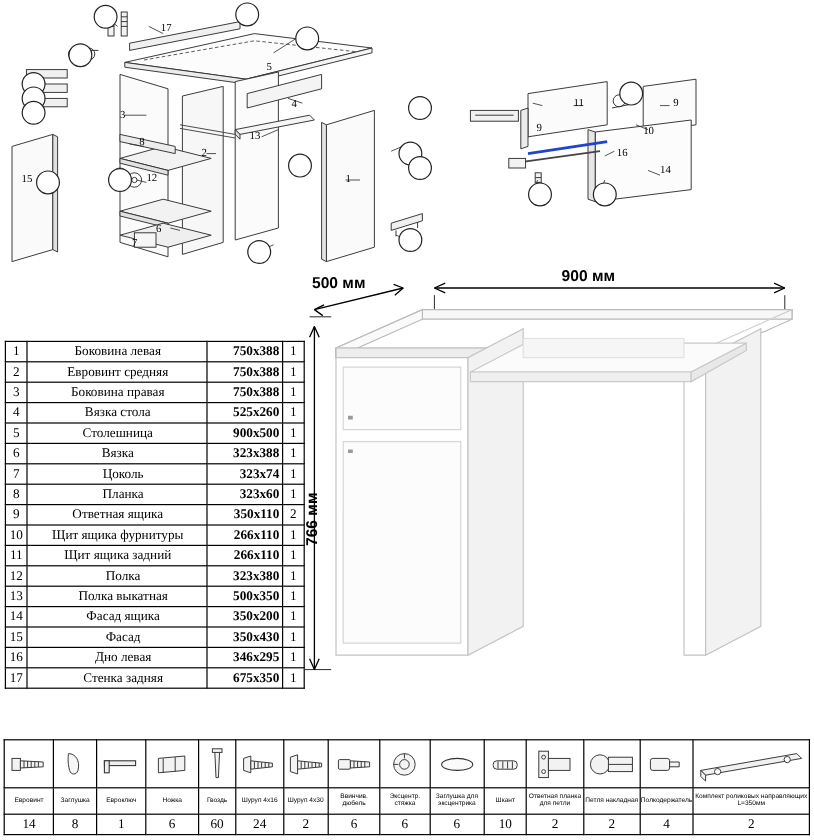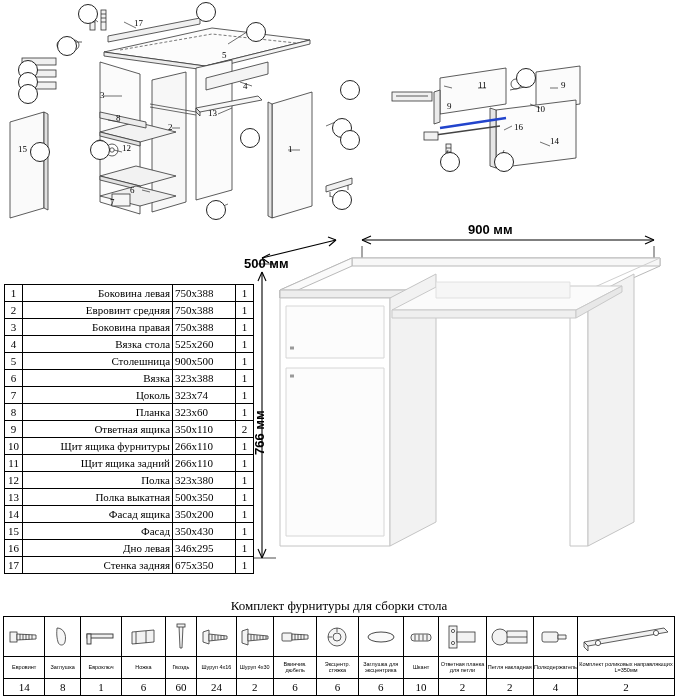--- a/index.html
+++ b/index.html
@@ -46,22 +46,22 @@
     font-family: "Liberation Serif", serif;
     font-size: 11px;
   }
   .parts-table td {
     border: 1px solid #000;
     padding: 0px 2px;
     height: 17px;
     line-height: 16px;
   }
   .parts-table td.idx { width: 18px; text-align: center; }
-  .parts-table td.nm  { width: 148px; text-align: right; padding-left: 3px; }
-  .parts-table td.dim { width: 62px; text-align: left; }
+  .parts-table td.nm  { width: 148px; text-align: center; padding-left: 3px; }
+  .parts-table td.dim { width: 62px; text-align: right; font-weight: bold; }
   .parts-table td.qty { width: 18px; text-align: center; }
   .parts-table td.nm.ind { padding-left: 12px; }
 
   
   .hw-title {
     position: absolute; left: 0; top: 598px; width: 678px;
     text-align: center;
     font-family: "Liberation Serif", serif;
     font-size: 13px;
     color: #000;
@@ -321,21 +321,21 @@
 
       <g stroke="#c9c9c9" stroke-width="1">
         <path d="M152 80 L336 80 L382 56 L198 56 Z" fill="#fbfbfb"></path>
         <path d="M152 80 L336 80 L336 88 L152 88 Z" fill="#efefef"></path>
         <path d="M336 80 L382 56 L382 62 L336 88 Z" fill="#e8e8e8"></path>
       </g>
 
       <path d="M196 52 L330 52 L330 68 L196 68 Z" fill="#f6f6f6" stroke="#dcdcdc" stroke-width="0.8"></path>
     </svg>
 
-    <span class="dim-label" style="left:4px; top:-2px;margin-top:28px;">500 мм</span>
+    <span class="dim-label" style="left:20px; top:-2px;">500 мм</span>
     <span class="dim-label" style="left:228px; top:-8px;">900 мм</span>
     <span class="dim-label vert" style="left:12px; top:225px;">766 мм</span>
   </div>
 
   <table class="parts-table">
     <tbody>
       <tr>
           <td class="idx">1</td>
           <td class="nm">Боковина левая</td>
           <td class="dim">750х388</td>
@@ -433,21 +433,20 @@
         </tr>
       <tr>
           <td class="idx">17</td>
           <td class="nm ind">Стенка задняя</td>
           <td class="dim">675х350</td>
           <td class="qty">1</td>
         </tr>
     </tbody>
   </table>
 
-  <div class="hw-title">Комплект фурнитуры для сборки стола</div>
 
   <table class="hw-table">
     <tbody>
       <tr>
         <td class="hw-icon-cell" style="width:44px;">
           <svg width="40" height="38" viewBox="0 0 40 38">
             <g stroke="#333" fill="#f3f3f3" stroke-width="0.8">
               <rect x="6" y="14" width="7" height="10"></rect>
               <path d="M13 16 L32 17 L32 21 L13 22 Z"></path>
               <path d="M16 16 L16 22 M19 16.2 L19 21.8 M22 16.4 L22 21.6 M25 16.6 L25 21.4 M28 16.8 L28 21.2"></path>

